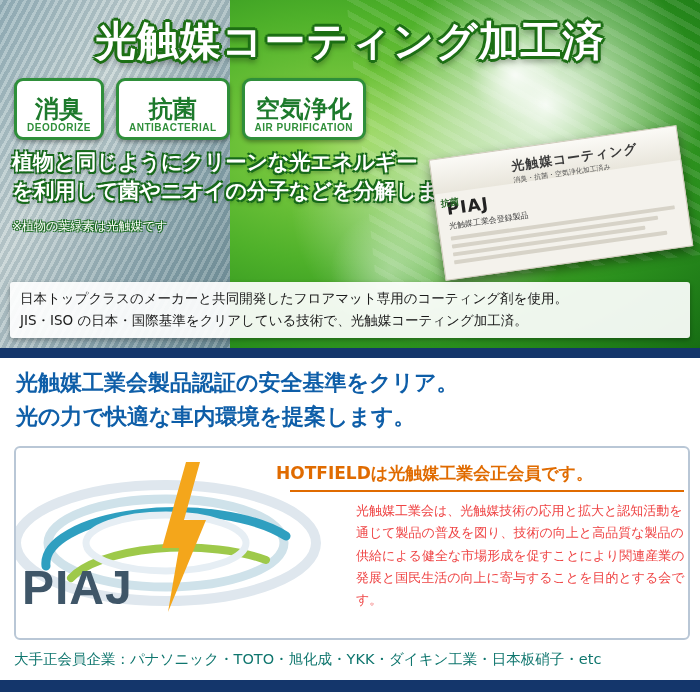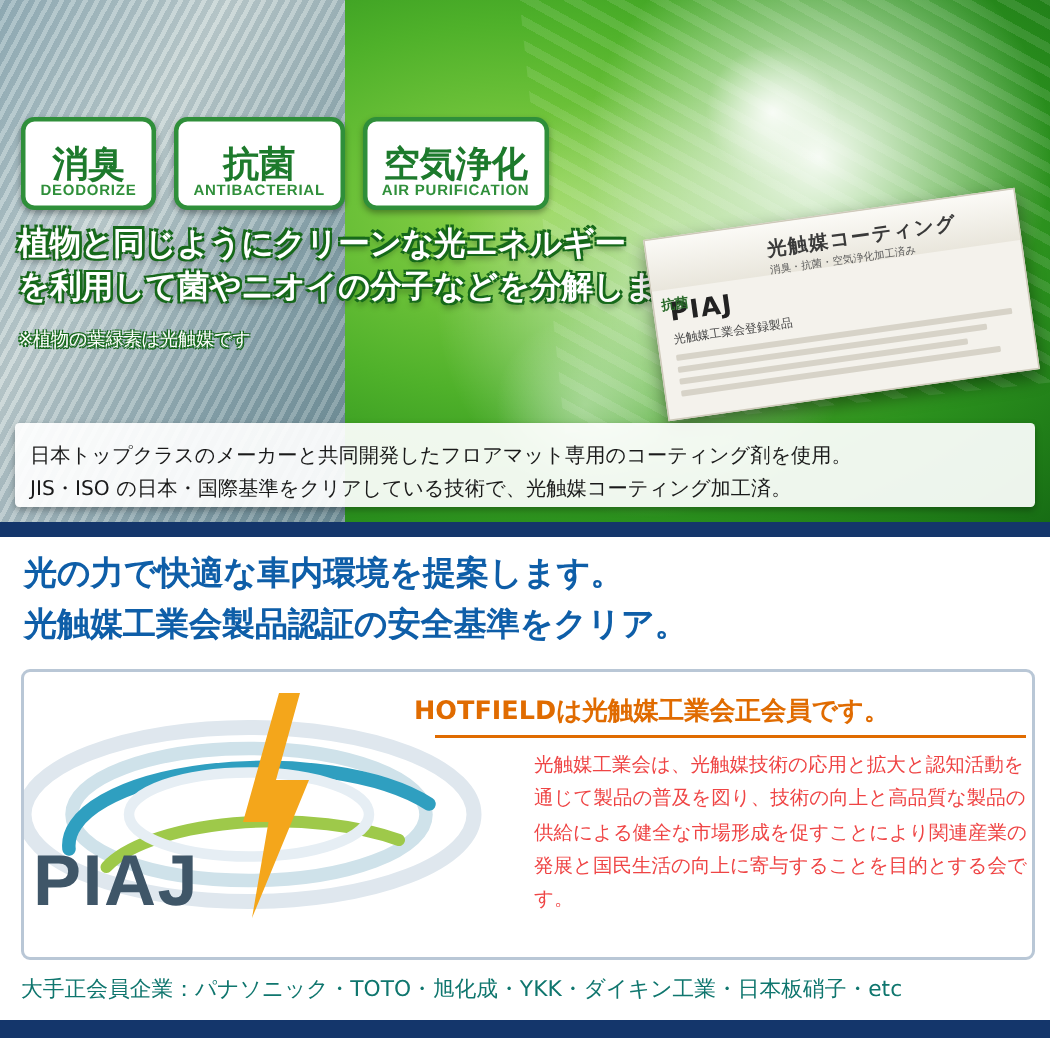--- a/index.html
+++ b/index.html
@@ -60,21 +60,21 @@
   .card .sub{left:10px;top:62px;font-size:8px;color:#444;}
   .card .lines{position:absolute;left:10px;top:78px;width:226px;}
   .card .lines i{display:block;height:4px;margin-bottom:4px;background:#d7d3c8;border-radius:1px;}
   .card .lines i:nth-child(2){width:92%;}
   .card .lines i:nth-child(3){width:86%;}
   .card .lines i:nth-child(4){width:95%;}
 
   
   .strip{position:absolute;left:10px;top:282px;width:680px;height:56px;background:rgba(255,255,255,.92);
          border-radius:3px;box-shadow:0 2px 5px rgba(0,0,0,.3);
-         display:flex;flex-direction:column;justify-content:flex-start;padding:12px 10px;box-sizing:border-box;}
+         display:flex;flex-direction:column;justify-content:center;padding:12px 10px;box-sizing:border-box;}
   .strip p{margin:0;font-family:"DejaVu Sans",sans-serif;font-size:13.5px;color:#1a1a1a;line-height:1.6;}
 
   
   .divider{position:absolute;left:0;top:348px;width:700px;height:10px;background:#14366b;}
 
   
   .bottom{position:absolute;left:0;top:358px;width:700px;height:342px;background:#ffffff;}
   .head2{position:absolute;left:16px;top:8px;font-family:"DejaVu Sans",sans-serif;font-weight:bold;
          font-size:22px;color:#0e5ea8;line-height:1.55;}
 
@@ -99,20 +99,21 @@
 
 <div class="page">
 
   <div class="top">
     <div class="matridge"></div>
     <div class="diag"></div>
     <div class="sparkle" style="left:470px;top:30px;width:90px;height:90px;opacity:.85;"></div>
     <div class="sparkle" style="left:600px;top:150px;width:60px;height:60px;opacity:.5;"></div>
     <div class="sparkle" style="left:330px;top:210px;width:120px;height:120px;opacity:.35;"></div>
 
+    <div class="title">光触媒コーティング加工済</div>
 
     <div class="badges">
       <div class="badge">
         <div class="jp">消臭</div>
         <div class="en">DEODORIZE</div>
       </div>
       <div class="badge">
         <div class="jp">抗菌</div>
         <div class="en">ANTIBACTERIAL</div>
       </div>
@@ -146,22 +147,22 @@
     <div class="strip">
       <p>日本トップクラスのメーカーと共同開発したフロアマット専用のコーティング剤を使用。</p>
       <p>JIS・ISO の日本・国際基準をクリアしている技術で、光触媒コーティング加工済。</p>
     </div>
   </div>
 
   <div class="divider"></div>
 
   <div class="bottom">
     <div class="head2">
+      <div>光触媒工業会製品認証の安全基準をクリア。</div>
       <div>光の力で快適な車内環境を提案します。</div>
-      <div>光触媒工業会製品認証の安全基準をクリア。</div>
     </div>
 
     <div class="pbox">
       <div class="swirl">
         <svg width="330" height="186" viewBox="0 0 330 186">
           <ellipse cx="150" cy="95" rx="150" ry="58" fill="none" stroke="#dfe7ee" stroke-width="10"></ellipse>
           <ellipse cx="150" cy="95" rx="118" ry="44" fill="none" stroke="#cfe2ea" stroke-width="9"></ellipse>
           <path d="M30 118 A130 52 0 0 1 270 88" fill="none" stroke="#2f9fc0" stroke-width="9" stroke-linecap="round"></path>
           <path d="M55 130 A120 46 0 0 1 250 112" fill="none" stroke="#9ec94a" stroke-width="8" stroke-linecap="round"></path>
           <ellipse cx="150" cy="95" rx="80" ry="28" fill="none" stroke="#e6eef4" stroke-width="7"></ellipse>

